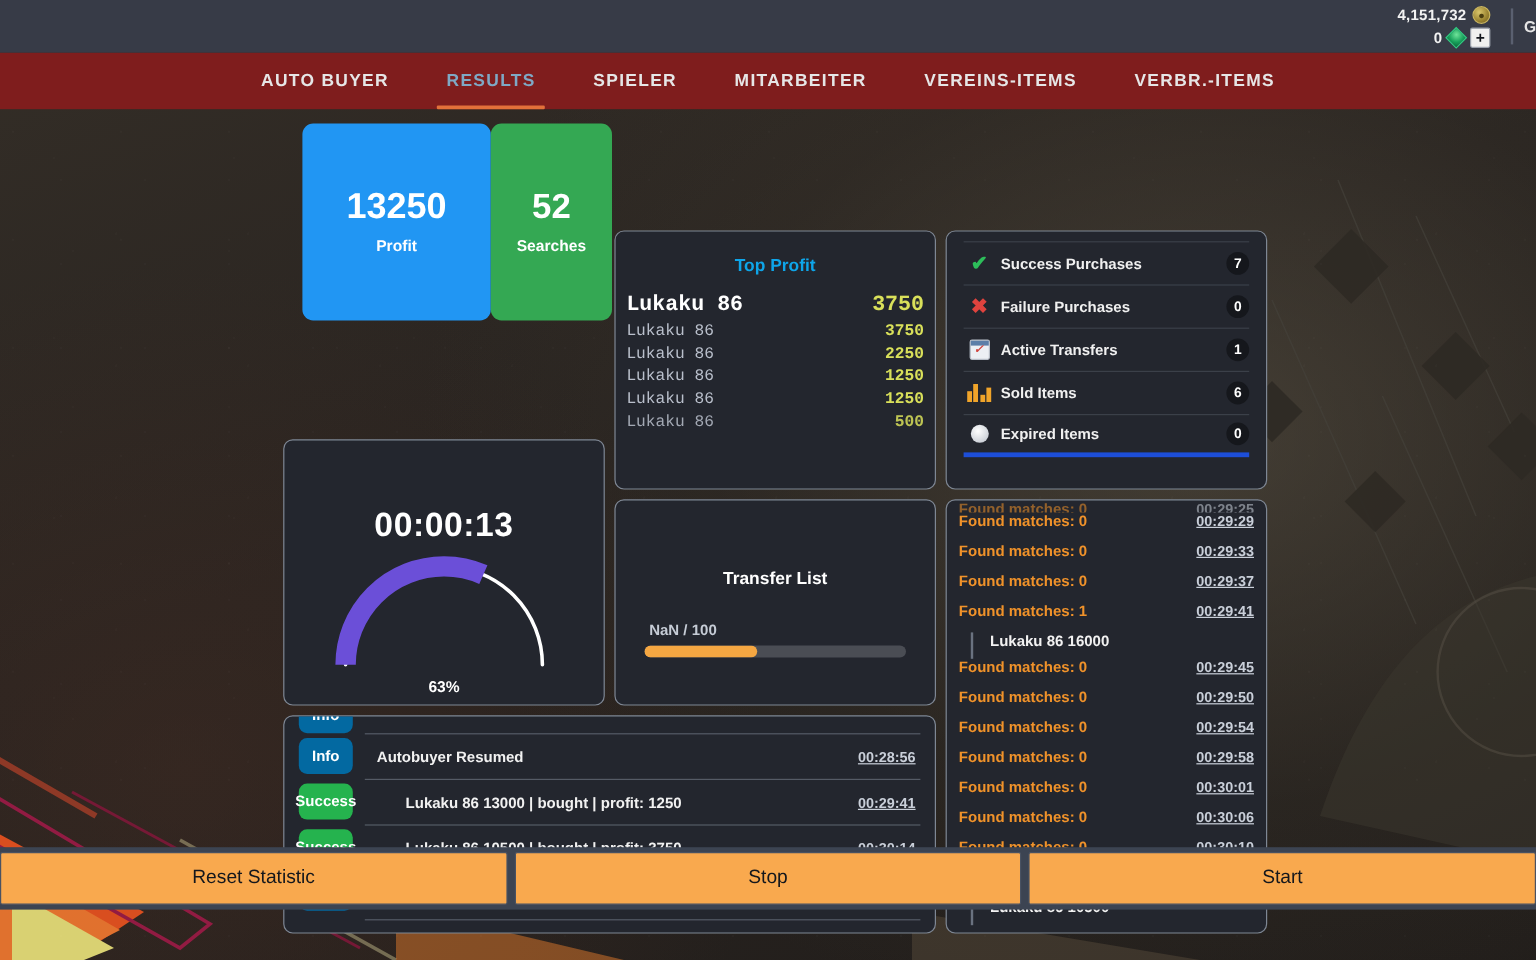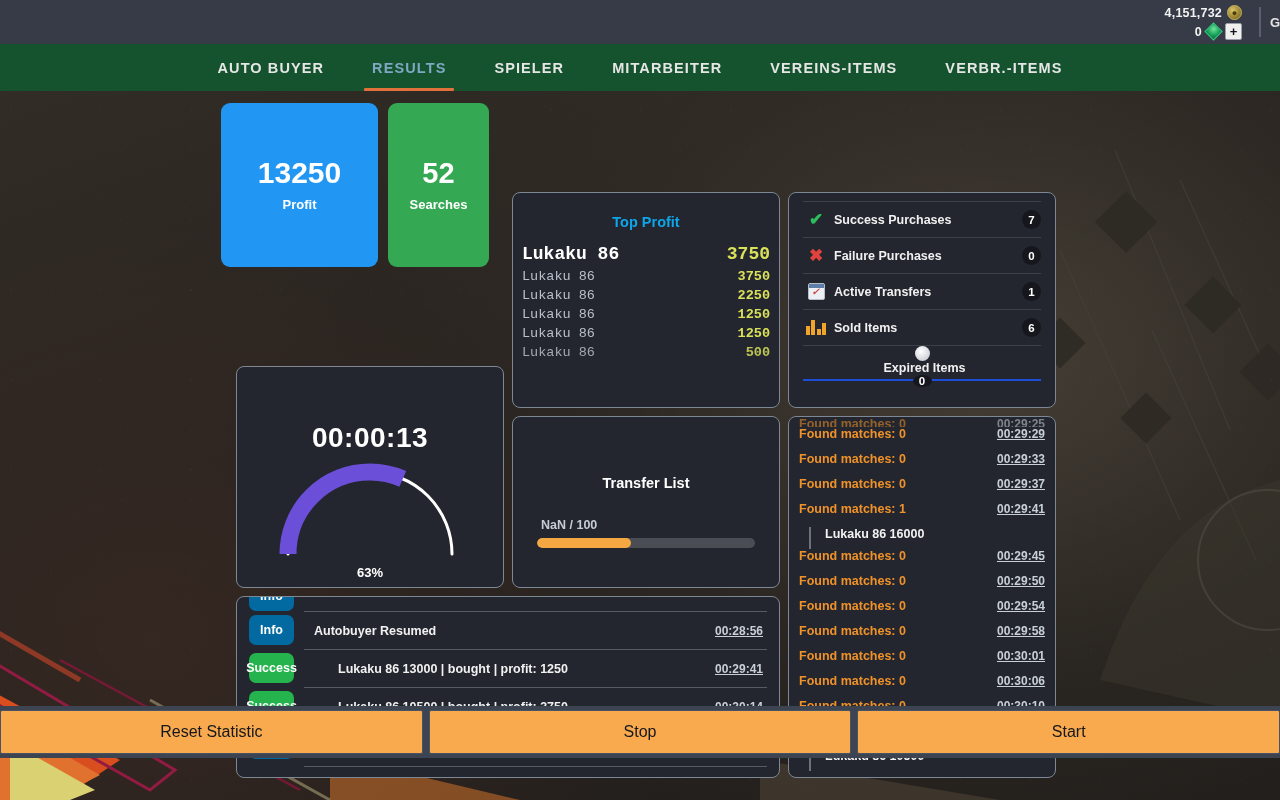--- a/index.html
+++ b/index.html
@@ -59,21 +59,21 @@
     border:1px solid #9aa0ab; border-radius:2px;
     display:flex; align-items:center; justify-content:center;
     font-size:13px; font-weight:bold; line-height:1;
   }
   .divider-v { width:2px; height:30px; background:#5a6070; margin:0 9px; }
   .edge-letter { font-size:13px; color:#e5e5e5; font-weight:bold; width:10px; overflow:hidden; }
 
   
   .nav {
     position:absolute; left:0; top:44px; width:1280px; height:47px; z-index:5;
-    background:#14532d;
+    background:#7f1d1d;
     display:flex; align-items:stretch; justify-content:center; gap:0;
   }
   .nav-item {
     position:relative; display:flex; align-items:center; padding:0 24px;
     font-size:14.5px; font-weight:bold; letter-spacing:1.1px;
     color:#e6e6e6; cursor:pointer; text-transform:uppercase;
   }
   .nav-item.active { color:#7fa8c4; }
   .nav-item.active::after {
     content:""; position:absolute; left:16px; right:16px; bottom:0; height:3px;
@@ -81,21 +81,21 @@
   }
 
   
   .stage { position:absolute; left:0; top:91px; width:1280px; height:619px; z-index:4; }
 
   .panel {
     background:#23262e; border:1px solid #7e8794; border-radius:8px;
   }
 
   
-  .kpi-row { position:absolute; left:221px; top:12px; display:flex; gap:10px; }
+  .kpi-row { position:absolute; left:252px; top:12px; display:flex; }
   .kpi {
     border-radius:9px; display:flex; flex-direction:column;
     align-items:center; justify-content:center; color:#fff;
   }
   .kpi.blue { width:157px; height:164px; background:#2196f3; }
   .kpi.green { width:101px; height:164px; background:#34a853; }
   .kpi-val { font-size:30px; font-weight:bold; line-height:1; }
   .kpi.green .kpi-val { font-size:29px; }
   .kpi-lab { font-size:13px; font-weight:bold; margin-top:9px; }
 
@@ -124,21 +124,21 @@
   .tl-track { margin:6px auto 0; width:218px; height:10px; background:#4a4d54; border-radius:6px; overflow:hidden; }
   .tl-fill { height:100%; width:43%; background:#f5a742; border-radius:6px; }
 
   
   .stats-panel { position:absolute; left:788px; top:101px; width:268px; height:216px; padding:0 14px; }
   .stat-row {
     display:flex; align-items:center; height:36px;
     border-top:1px solid #3b4049;
   }
   .stat-row:first-child { border-top:1px solid #3b4049; margin-top:8px; }
-  .stats-panel .stat-row:last-child { border-bottom:2px solid #1d4ed8;flex-direction:column; }
+  .stats-panel .stat-row:last-child { border-bottom:4px solid #1d4ed8; }
   .stat-ic { width:26px; display:flex; align-items:center; justify-content:center; font-size:15px; }
   .stat-lab { flex:1; font-size:12.5px; font-weight:bold; color:#f0f0f0; padding-left:5px; }
   .stat-badge {
     min-width:19px; height:19px; border-radius:50%;
     background:#15171c; color:#fff; font-size:11.5px; font-weight:bold;
     display:flex; align-items:center; justify-content:center;
   }
   .ic-check { color:#2dbd5a; font-size:17px; font-weight:bold; }
   .ic-x { color:#e0433e; font-size:17px; font-weight:bold; }
   .ic-clip { width:17px; height:17px; background:#eceff4; border:1px solid #b8bec8; border-radius:2px; position:relative; }

